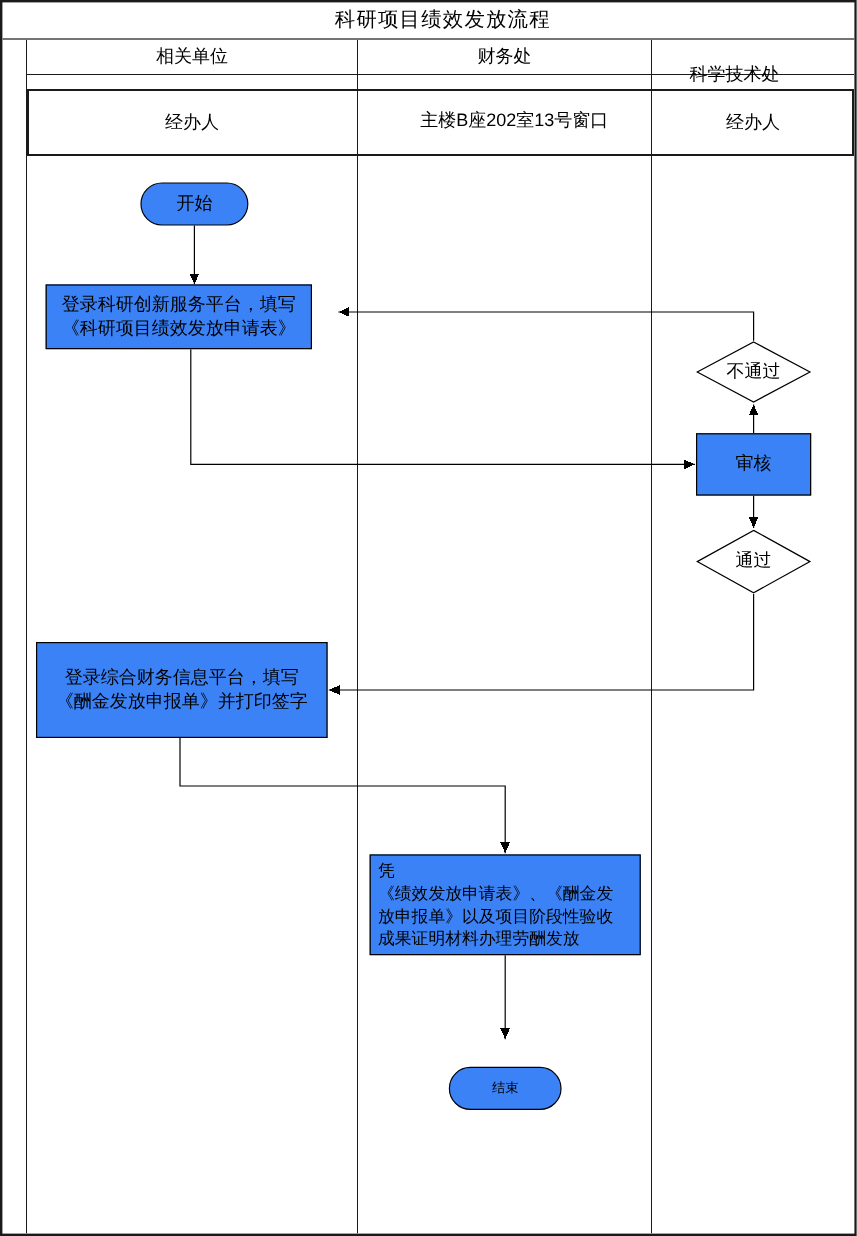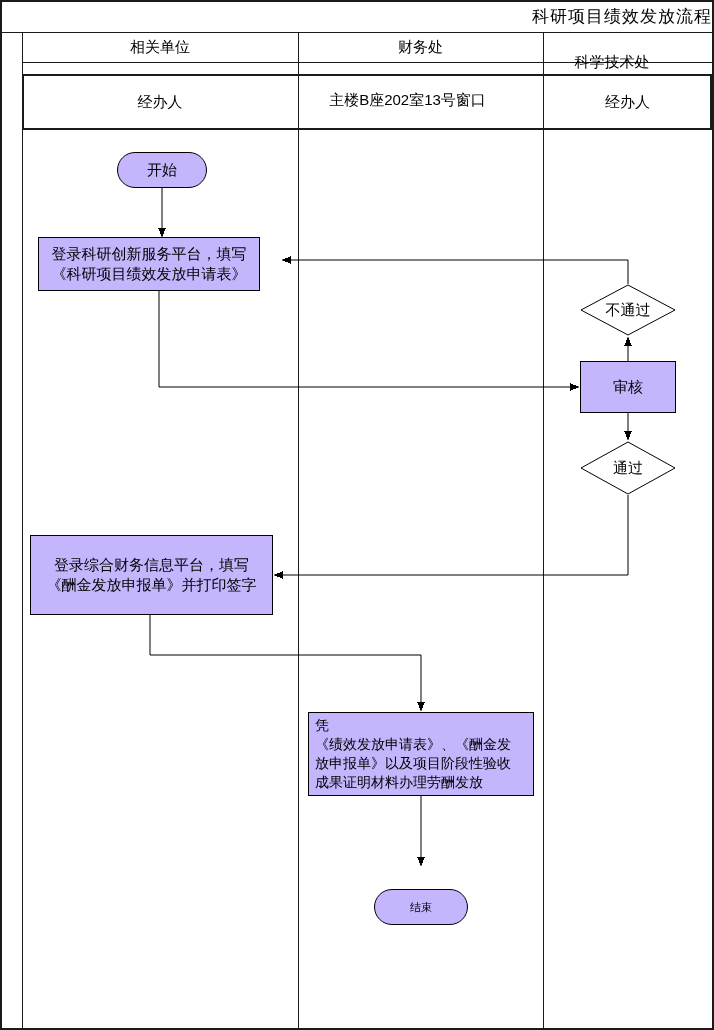--- a/index.html
+++ b/index.html
@@ -3,32 +3,32 @@
 <meta charset="utf-8">
 <style>
   html,body{margin:0;padding:0;background:#ffffff;}
   .page{
     position:relative;width:710px;height:1026px;border:2px solid #1a1a1a;
     font-family:"Liberation Sans","DejaVu Sans",sans-serif;color:#000;
     background:#fff;overflow:hidden;
   }
   .title{
     position:absolute;left:0;top:0;width:100%;height:31px;line-height:29px;
-    text-align:right;font-size:17px;border-bottom:1px solid #1a1a1a;
+    text-align:center;font-size:17px;border-bottom:1px solid #1a1a1a;
     box-sizing:border-box;letter-spacing:1px;padding-left:24px;
   }
   .cell{
     position:absolute;display:flex;align-items:center;justify-content:center;
     font-size:15px;z-index:1;
   }
   svg.layer{position:absolute;left:0;top:0;z-index:0;}
   .node{
     position:absolute;z-index:2;display:flex;flex-direction:column;
     align-items:center;justify-content:center;text-align:center;
-    font-size:15px;line-height:20px;background:#c4b5fd;box-sizing:border-box;
+    font-size:15px;line-height:20px;background:#3b82f6;box-sizing:border-box;
   }
   .rect{border:1px solid #000;}
   .terminator{border:1px solid #000;border-radius:18px;}
   .diamond{background:transparent;}
   .diamond svg{position:absolute;left:0;top:0;}
   .diamond polygon{fill:#fff;stroke:#000;stroke-width:1;}
   .diamond .dlabel{position:relative;z-index:1;}
   .leftalign{align-items:flex-start;text-align:left;padding:4px 6px;font-size:14px;line-height:19px;}
   .small{font-size:11px;margin-top:22px;}
 </style>
@@ -62,21 +62,21 @@
       <polyline points="148,613 148,653 419,653 419,709" marker-end="url(#arrowhead)"></polyline>
       <polyline points="419,794 419,864" marker-end="url(#arrowhead)"></polyline>
     </g>
   </svg>
 
   <div class="cell" style="left:20px;top:31px;width:276px;height:29px">相关单位</div>
   <div class="cell" style="left:296px;top:31px;width:245px;height:29px">财务处</div>
   <div class="cell" style="left:541px;top:46px;width:138px;height:29px">科学技术处</div>
 
   <div class="cell" style="left:20px;top:72px;width:276px;height:56px">经办人</div>
-  <div class="cell" style="left:283px;top:72px;width:245px;height:52px">主楼B座202室13号窗口</div>
+  <div class="cell" style="left:304px;top:72px;width:245px;height:52px">主楼B座202室13号窗口</div>
   <div class="cell" style="left:541px;top:72px;width:169px;height:56px">经办人</div>
 
   <div class="node terminator" style="left:115px;top:150px;width:90px;height:36px">
     <span>开始</span>
   </div>
 
   <div class="node rect" style="left:36px;top:235px;width:222px;height:54px">
     <div>登录科研创新服务平台，填写</div>
     <div>《科研项目绩效发放申请表》</div>
   </div>

